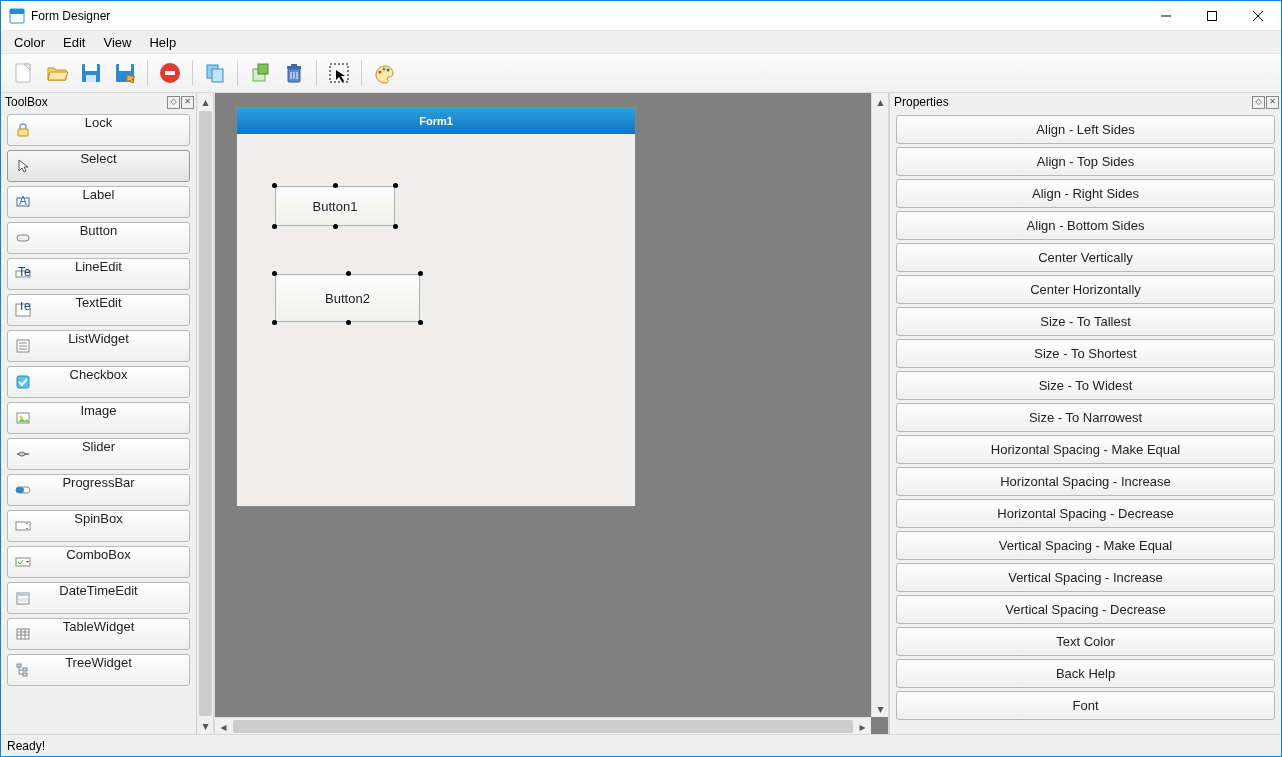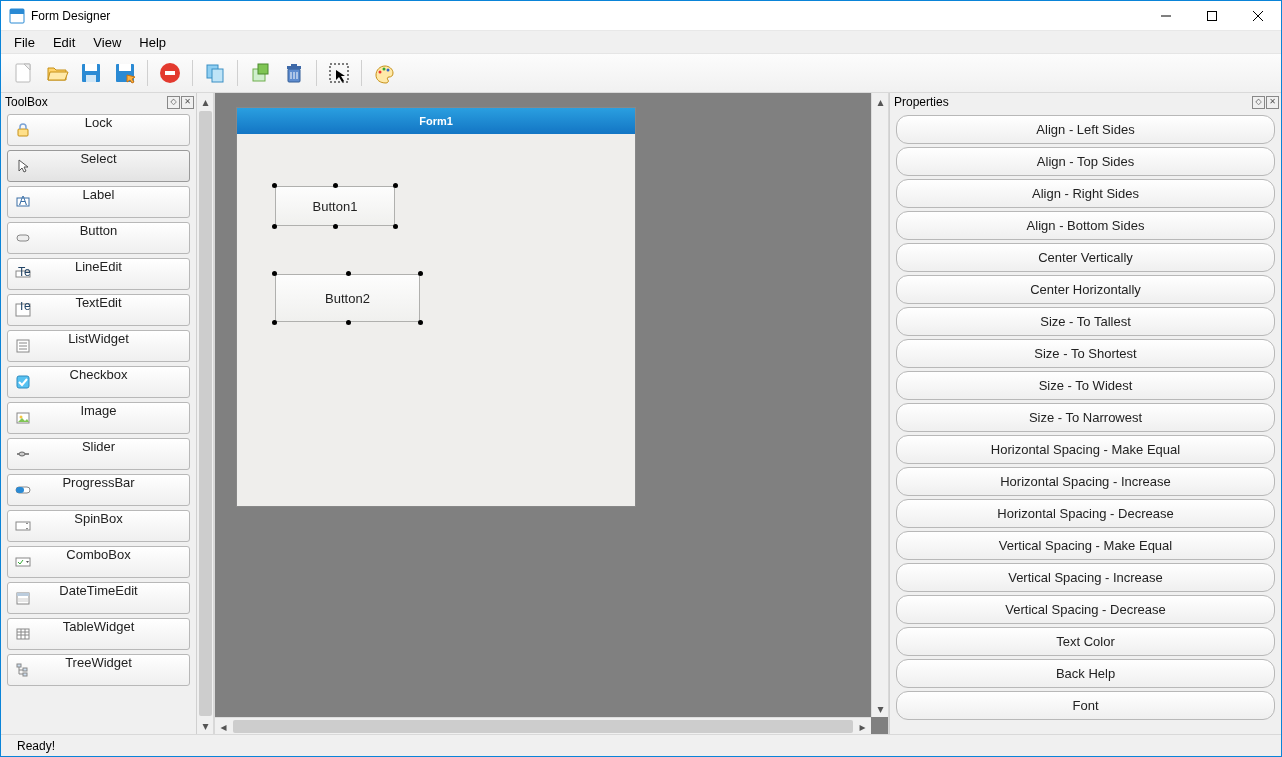--- a/index.html
+++ b/index.html
@@ -32,22 +32,22 @@
 .form-title{height:26px;background:linear-gradient(#2a9fe0,#1375c4);color:#fff;display:flex;align-items:center;justify-content:center;font-weight:600;font-size:11px}
 .widget-btn{position:absolute;background:linear-gradient(#fdfdfd,#f0f0ee);border:1px solid #b0b0ae;border-radius:2px;display:flex;align-items:center;justify-content:center;font-size:13px;color:#222}
 .handle{position:absolute;width:5px;height:5px;background:#000;border-radius:50%}
 .vscroll{position:absolute;right:0;top:0;bottom:17px;width:17px;background:#f0f0f0;border-left:1px solid #ddd}
 .vscroll .arrow{position:absolute;left:0;width:17px;height:17px;display:flex;align-items:center;justify-content:center;color:#555}
 .hscroll{position:absolute;left:0;right:17px;bottom:0;height:17px;background:#f0f0f0;border-top:1px solid #ddd}
 .hscroll .arrow{position:absolute;top:0;width:17px;height:17px;display:flex;align-items:center;justify-content:center;color:#555}
 .hscroll .thumb{position:absolute;top:2px;left:18px;right:18px;height:13px;background:#cdcdcd;border-radius:2px}
 .props{width:392px;border-left:1px solid #d0d0d0}
 .props-list{flex:1;overflow:hidden;padding:4px 6px 0 6px;display:flex;flex-direction:column;gap:3px}
-.prop-btn{height:29px;background:linear-gradient(#fff,#efefef);border:1px solid #b8b8b8;border-radius:12px;display:flex;align-items:center;justify-content:center;font-size:13px;color:#222}
-.statusbar{height:22px;background:#f0f0f0;border-top:1px solid #d9d9d9;display:flex;align-items:center;padding:0 16px;font-size:13px;color:#000}
+.prop-btn{height:29px;background:linear-gradient(#fff,#efefef);border:1px solid #b8b8b8;border-radius:3px;display:flex;align-items:center;justify-content:center;font-size:13px;color:#222}
+.statusbar{height:22px;background:#f0f0f0;border-top:1px solid #d9d9d9;display:flex;align-items:center;padding:0 6px;font-size:13px;color:#000}
 .tb-scroll-outer{width:17px;background:#f0f0f0;border-right:1px solid #d8d8d8;position:relative}
 .tb-scroll-outer .arrow{position:absolute;left:0;width:17px;height:17px;display:flex;align-items:center;justify-content:center;color:#555}
 .tb-thumb{position:absolute;left:2px;top:18px;width:13px;bottom:18px;background:#cdcdcd;border-radius:2px}
 </style>
 </head>
 <body>
 
 <div class="window">
 
   <div class="titlebar">
@@ -72,21 +72,21 @@
       <div class="win-btn">
           <svg width="10" height="10">
             <line x1="0" y1="0" x2="10" y2="10" stroke="#000"></line>
             <line x1="10" y1="0" x2="0" y2="10" stroke="#000"></line>
           </svg>
         </div>
     </div>
   </div>
 
   <div class="menubar">
-    <div class="menu-item">File</div>
+    <div class="menu-item">Color</div>
     <div class="menu-item">Edit</div>
     <div class="menu-item">View</div>
     <div class="menu-item">Help</div>
   </div>
 
   <div class="toolbar">
     <div class="tool-btn">
         <svg width="24" height="24">
           <rect x="5" y="3" width="14" height="18" rx="1" fill="#fff" stroke="#b8b8b8"></rect>
           <polygon points="19,3 19,9 13,3" fill="#eee" stroke="#b8b8b8"></polygon>

